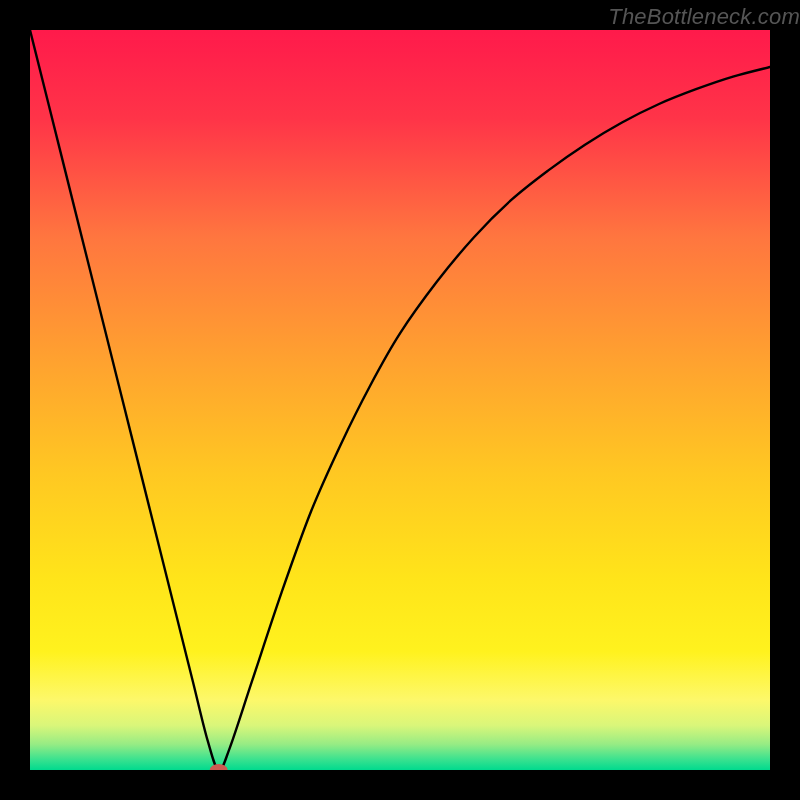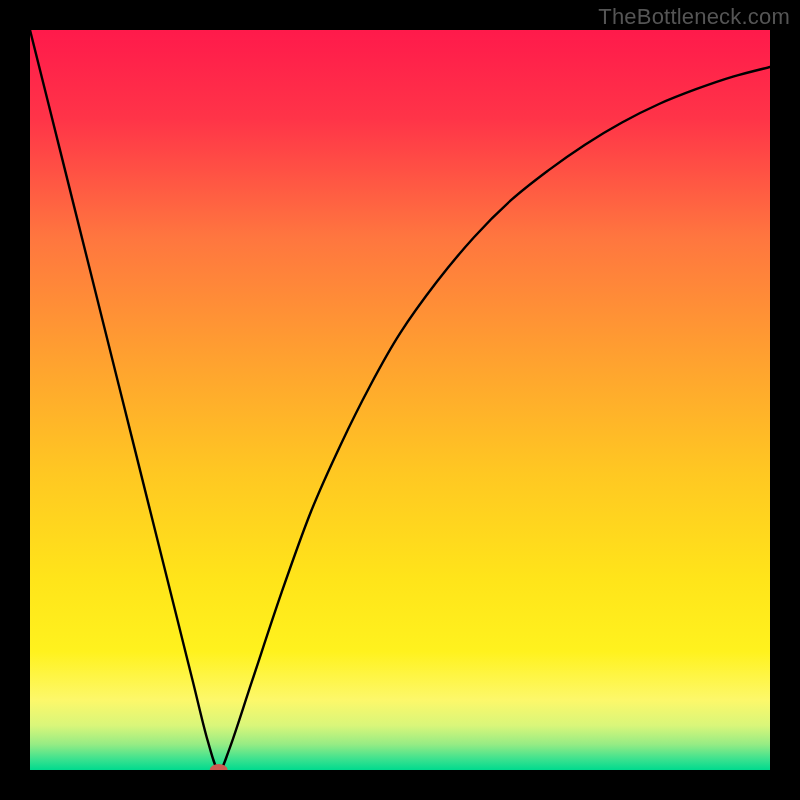--- a/index.html
+++ b/index.html
@@ -20,25 +20,26 @@
   .plot {
     position: absolute;
     left: 30px;
     top: 30px;
     width: 740px;
     height: 740px;
   }
   .watermark {
     position: absolute;
     top: 4px;
-    right: 10px;
+    right: 0;
     color: #555;
     font-size: 22px;
     font-weight: 500;
     letter-spacing: 0.2px;
+    font-style: italic;
   }
 </style>
 </head>
 <body>
 
 <div class="frame">
 
   <svg class="plot" viewBox="0 0 740 740" preserveAspectRatio="none">
     <defs>
       <linearGradient id="bg-grad" x1="0" y1="0" x2="0" y2="1">

